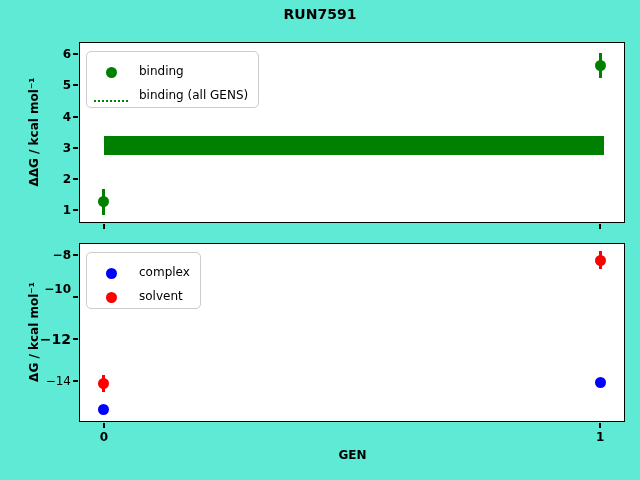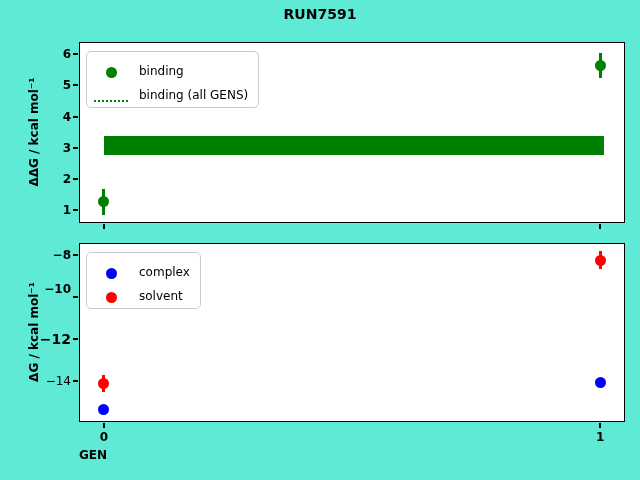--- a/index.html
+++ b/index.html
@@ -7,21 +7,21 @@
           font-family:"DejaVu Sans",sans-serif;color:#000;overflow:hidden;}
   .chart-title{position:absolute;left:0;top:6px;width:640px;text-align:center;
                font-size:14px;font-weight:bold;}
   .plot{position:absolute;left:79px;width:544px;border:1.5px solid #000;background:#fff;}
   #plot-top{top:42px;height:179px;}
   #plot-bottom{top:243px;height:177px;}
   .ylabel{position:absolute;font-size:12px;font-weight:bold;white-space:nowrap;
           transform:translate(-50%,-50%) rotate(-90deg);}
   #ylabel-top{left:34px;top:132px;}
   #ylabel-bottom{left:34px;top:332px;}
-  .xlabel{position:absolute;left:79px;top:448px;width:547px;
+  .xlabel{position:absolute;left:79px;top:448px;width:547px;text-align:center;
           font-size:12px;font-weight:bold;}
   .legend{position:absolute;left:6px;top:8px;background:#fff;border:1px solid #ccc;
           border-radius:5px;padding:5px 10px 5px 6px;display:flex;flex-direction:column;
           gap:3px;font-size:12px;z-index:5;}
   .legend-row{display:flex;align-items:flex-end;height:21px;}
   .legend-handle{width:36px;display:flex;justify-content:center;align-items:center;
                  margin-right:10px;flex:none;}
   .lh-circle{width:11px;height:11px;border-radius:50%;}
   .lh-line{width:34px;height:0;border-top:2.5px dotted #008000;}
   .legend-label{white-space:nowrap;}

